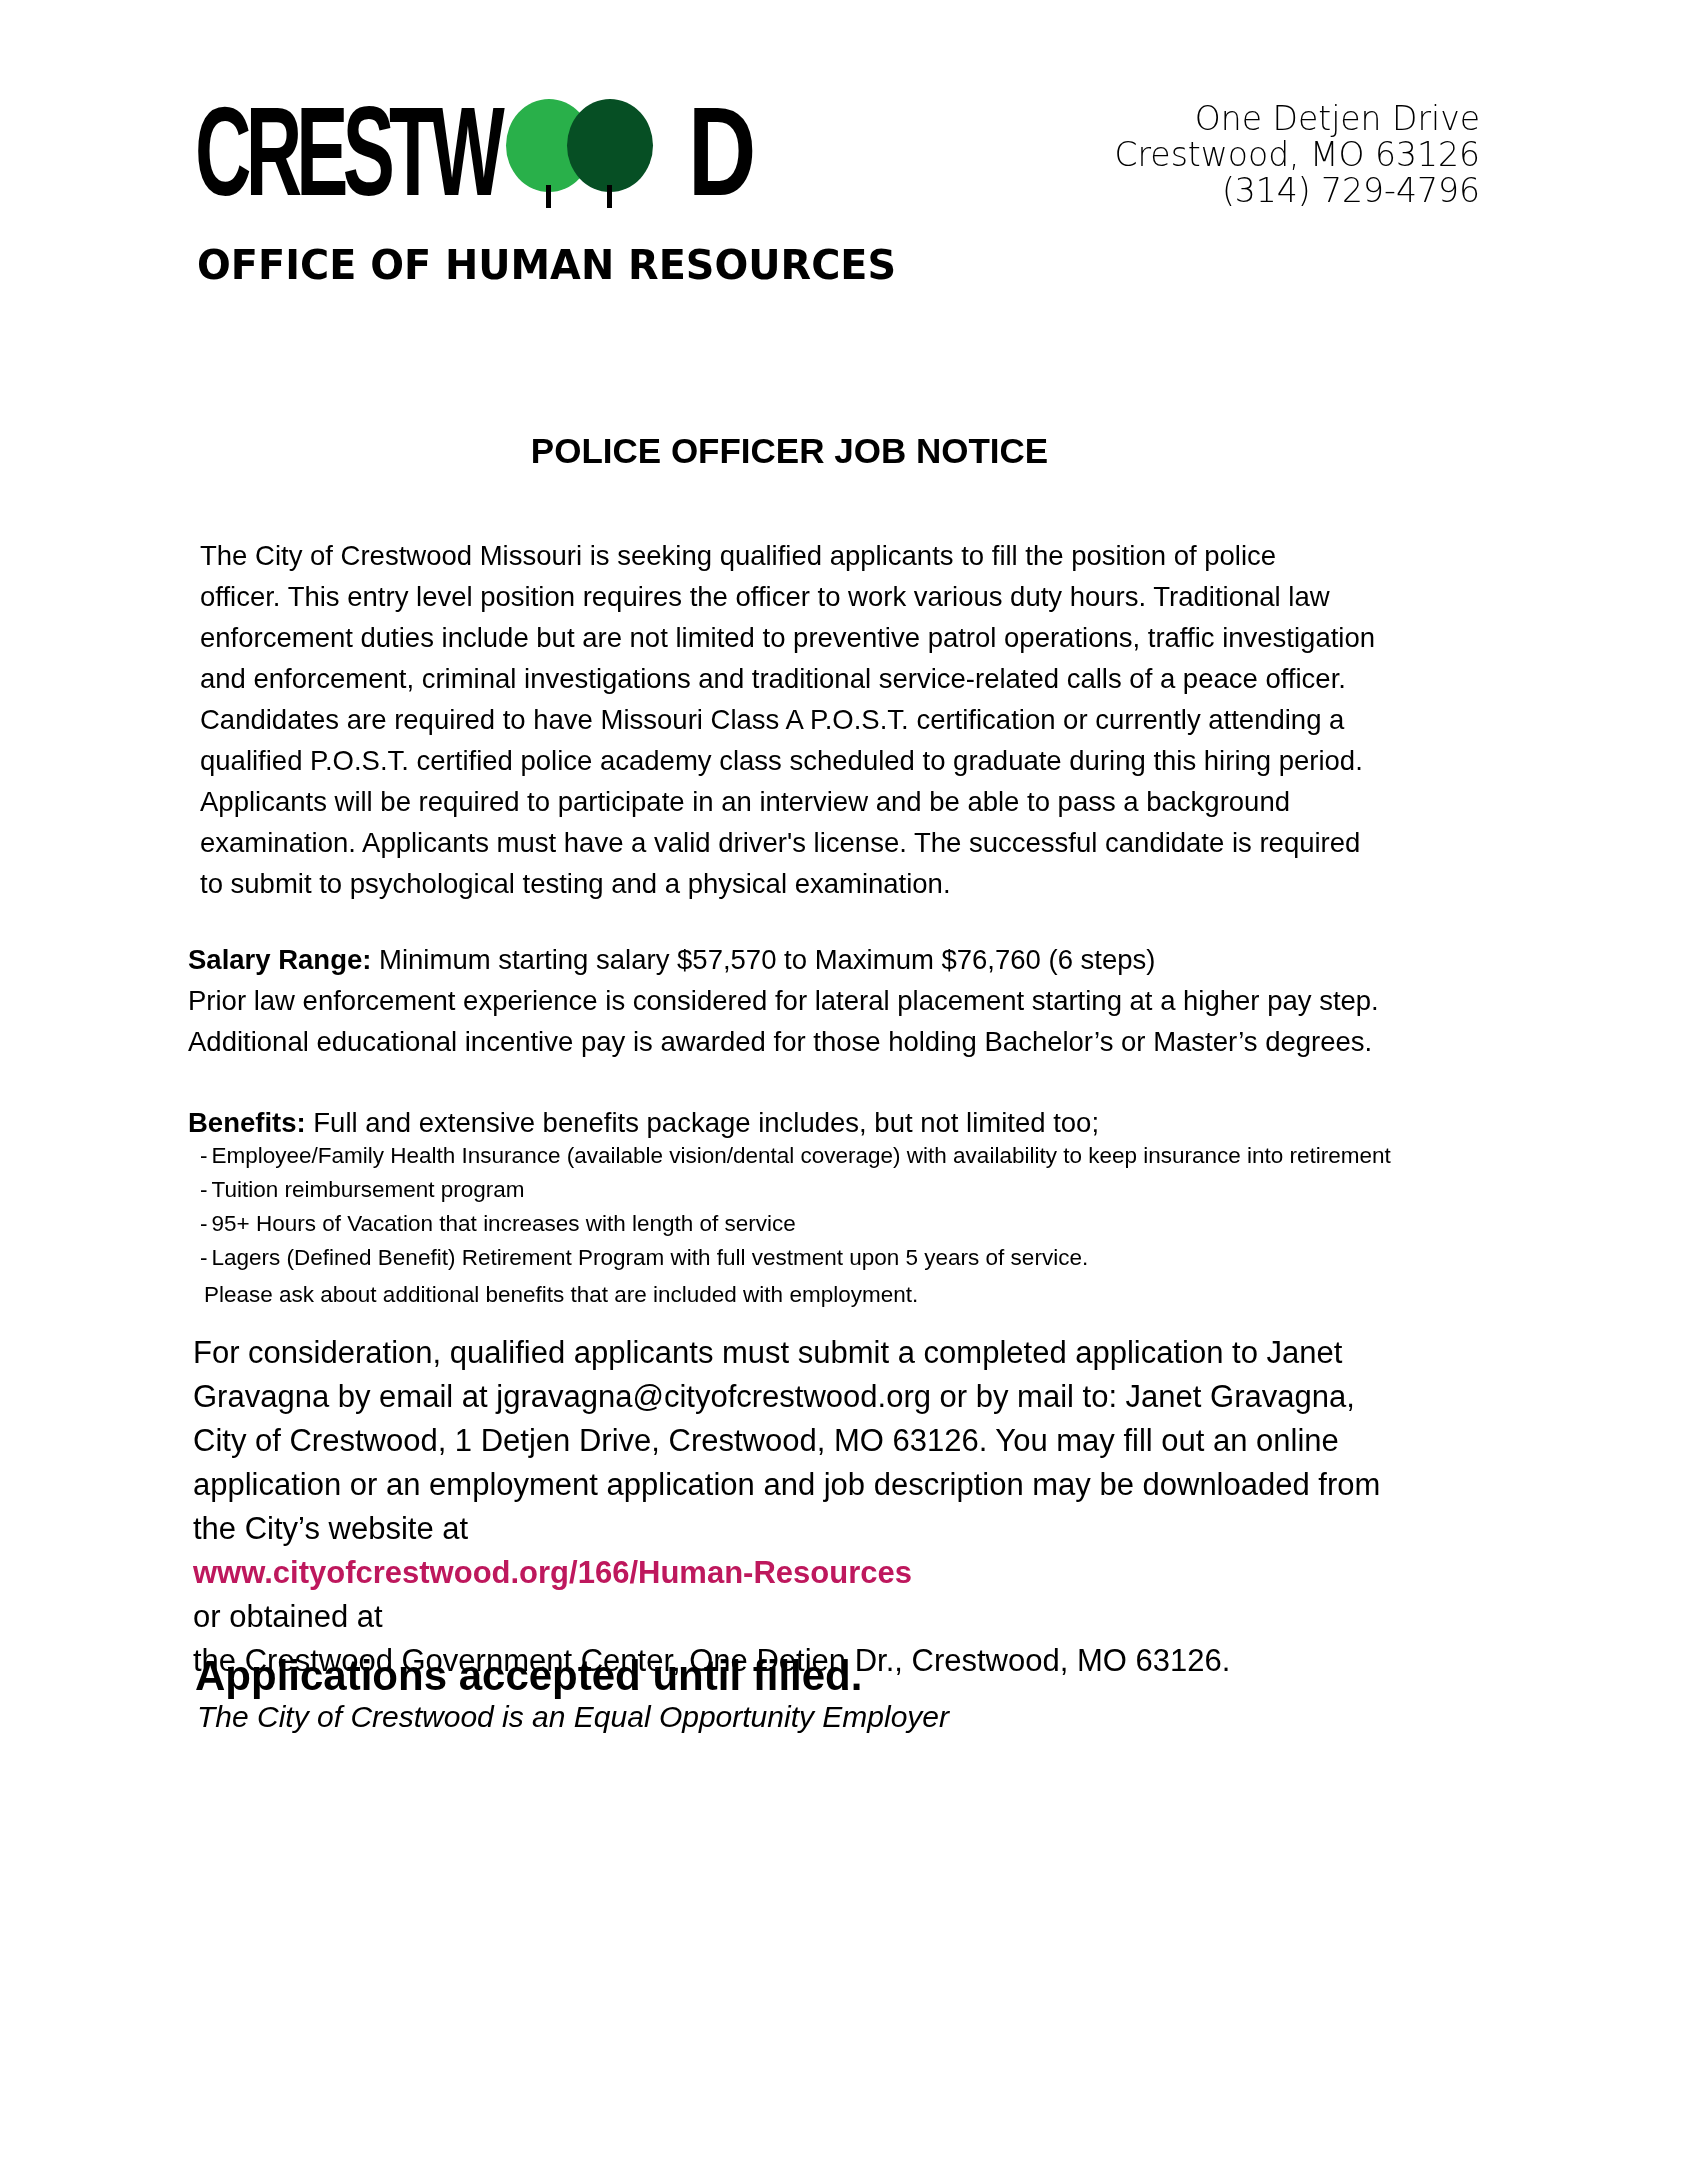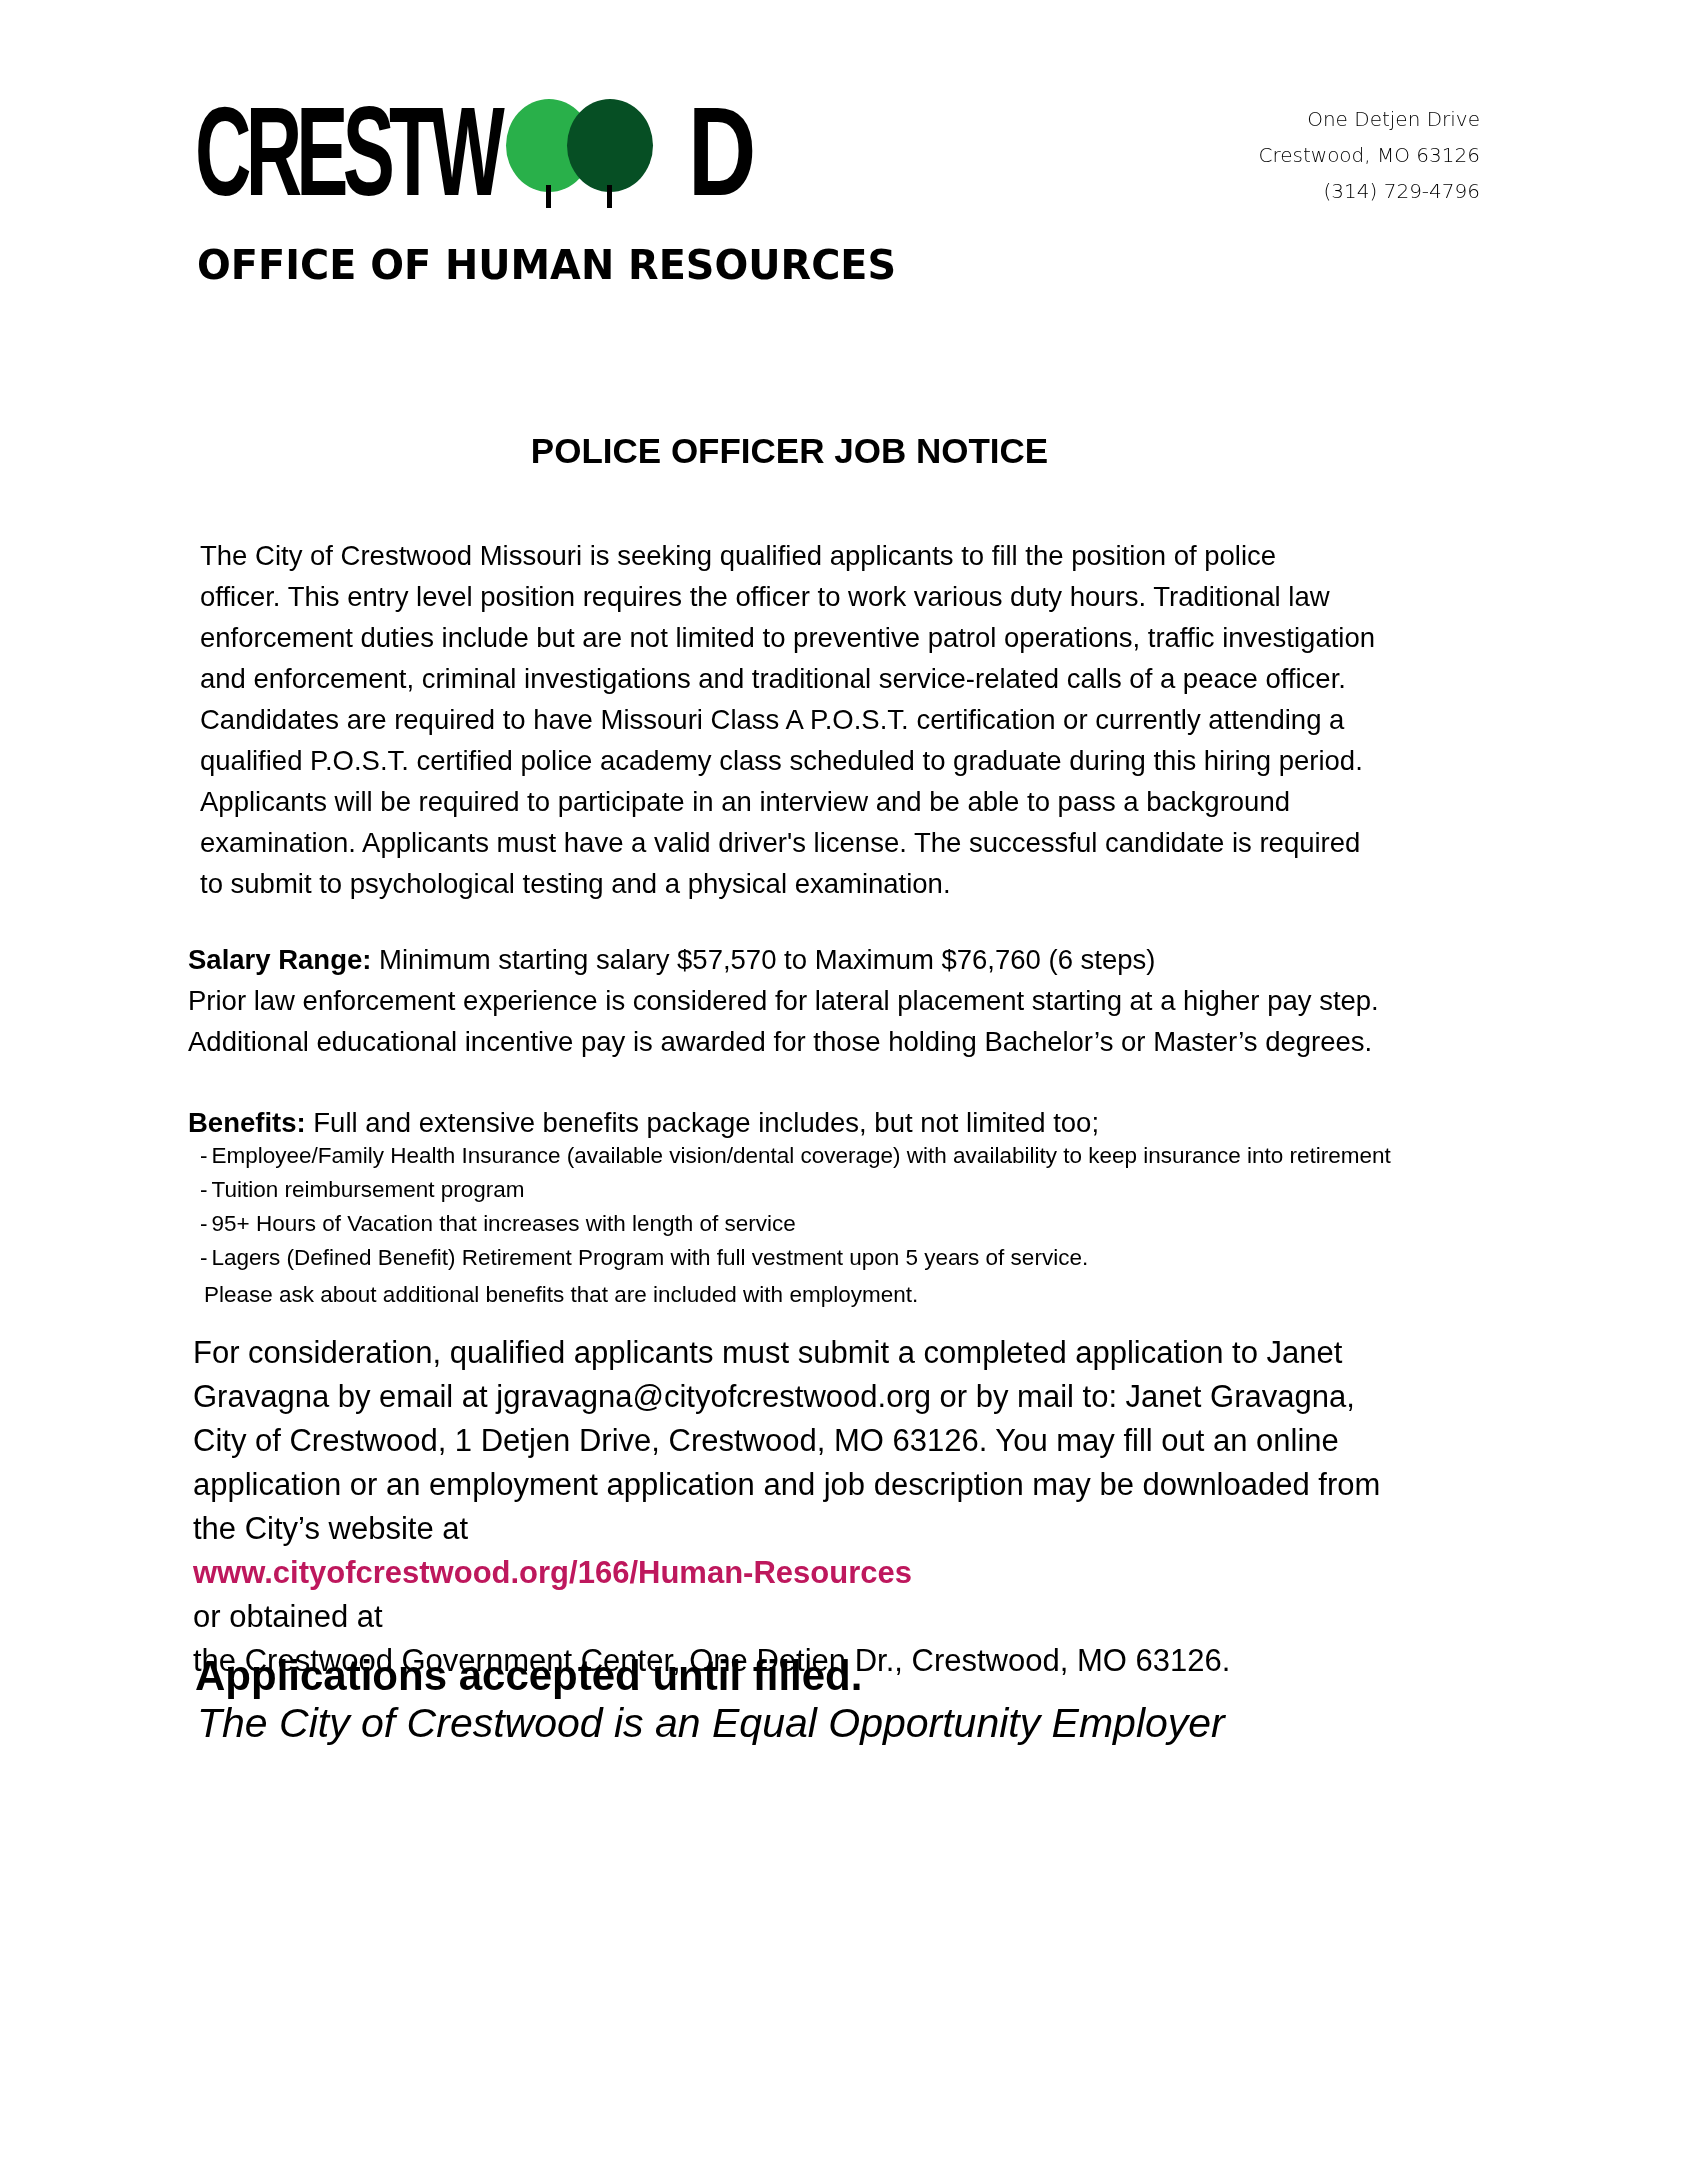--- a/index.html
+++ b/index.html
@@ -8,21 +8,21 @@
   .logo { position: absolute; left: 195px; top: 99px; width: 536px; height: 109px; }
   .logo-word { position: absolute; top: 0; height: 106px; font-family: "Liberation Sans", sans-serif; font-weight: 700; font-size: 126px; line-height: 106px; letter-spacing: -9.3px; transform-origin: left top; transform: scaleX(0.62); white-space: nowrap; }
   .logo-word.left { left: 0; }
   .logo-word.right { left: 493px; transform: scaleX(0.75); }
   .tree { position: absolute; top: 0; width: 86px; height: 109px; }
   .tree .crown { position: absolute; left: 0; top: 0; width: 86px; height: 93px; border-radius: 50%; }
   .tree .trunk { position: absolute; left: 40px; top: 86px; width: 5.3px; height: 23px; background: #000; }
   .tree.light { left: 311px; }
   .tree.dark { left: 372px; }
 
-  .address { position: absolute; right: 207px; top: 101px; text-align: right; font-family: "DejaVu Sans", sans-serif; font-size: 20px; line-height: 36px; font-weight: 300; }
+  .address { position: absolute; right: 207px; top: 101px; text-align: right; font-family: "DejaVu Sans", sans-serif; font-size: 33px; line-height: 36px; font-weight: 300; }
 
   .office { position: absolute; left: 197px; top: 241px; font-family: "DejaVu Sans", sans-serif; font-weight: 700; font-size: 41px; letter-spacing: 0px; transform: scaleX(0.97); transform-origin: left top; white-space: nowrap; }
 
   .title { position: absolute; left: 0; width: 1579px; top: 431px; text-align: center; font-weight: 700; font-size: 35px; }
 
   .body-text { position: absolute; left: 188px; width: 1336px; font-size: 27.5px; line-height: 41px; }
   .intro { top: 535px; margin-left: 12px; }
   .intro span { display: block; white-space: nowrap; }
 
   .salary { top: 939px; }
@@ -34,21 +34,21 @@
   .benefit-list { list-style: none; margin: 0; padding: 0; font-size: 22.5px; line-height: 34px; margin-top: -4px; }
   .benefit-list li { white-space: nowrap; padding-left: 12px; }
   .benefit-list li .dash { margin-right: 4px; }
   .benefit-note { font-size: 22.5px; line-height: 40px; padding-left: 16px; white-space: nowrap; }
 
   .consider { position: absolute; left: 193px; top: 1331px; width: 1356px; font-size: 31px; line-height: 44px; }
   .consider span { display: block; white-space: nowrap; }
   .link { color: #be185d; font-weight: 700; text-decoration: none; }
 
   .accepted { position: absolute; left: 195px; top: 1652px; font-size: 42px; font-weight: 700; white-space: nowrap; }
-  .eoe { position: absolute; left: 197px; top: 1700px; font-size: 41px; font-style: italic; white-space: nowrap; }
+  .eoe { position: absolute; left: 197px; top: 1700px; font-size: 30px; font-style: italic; white-space: nowrap; }
 </style>
 </head>
 <body>
 
 <div class="logo">
   <div class="logo-word left">CRESTW</div>
   <div class="tree light">
     <div class="crown" style="background:#29b04a"></div>
     <div class="trunk"></div>
   </div>

